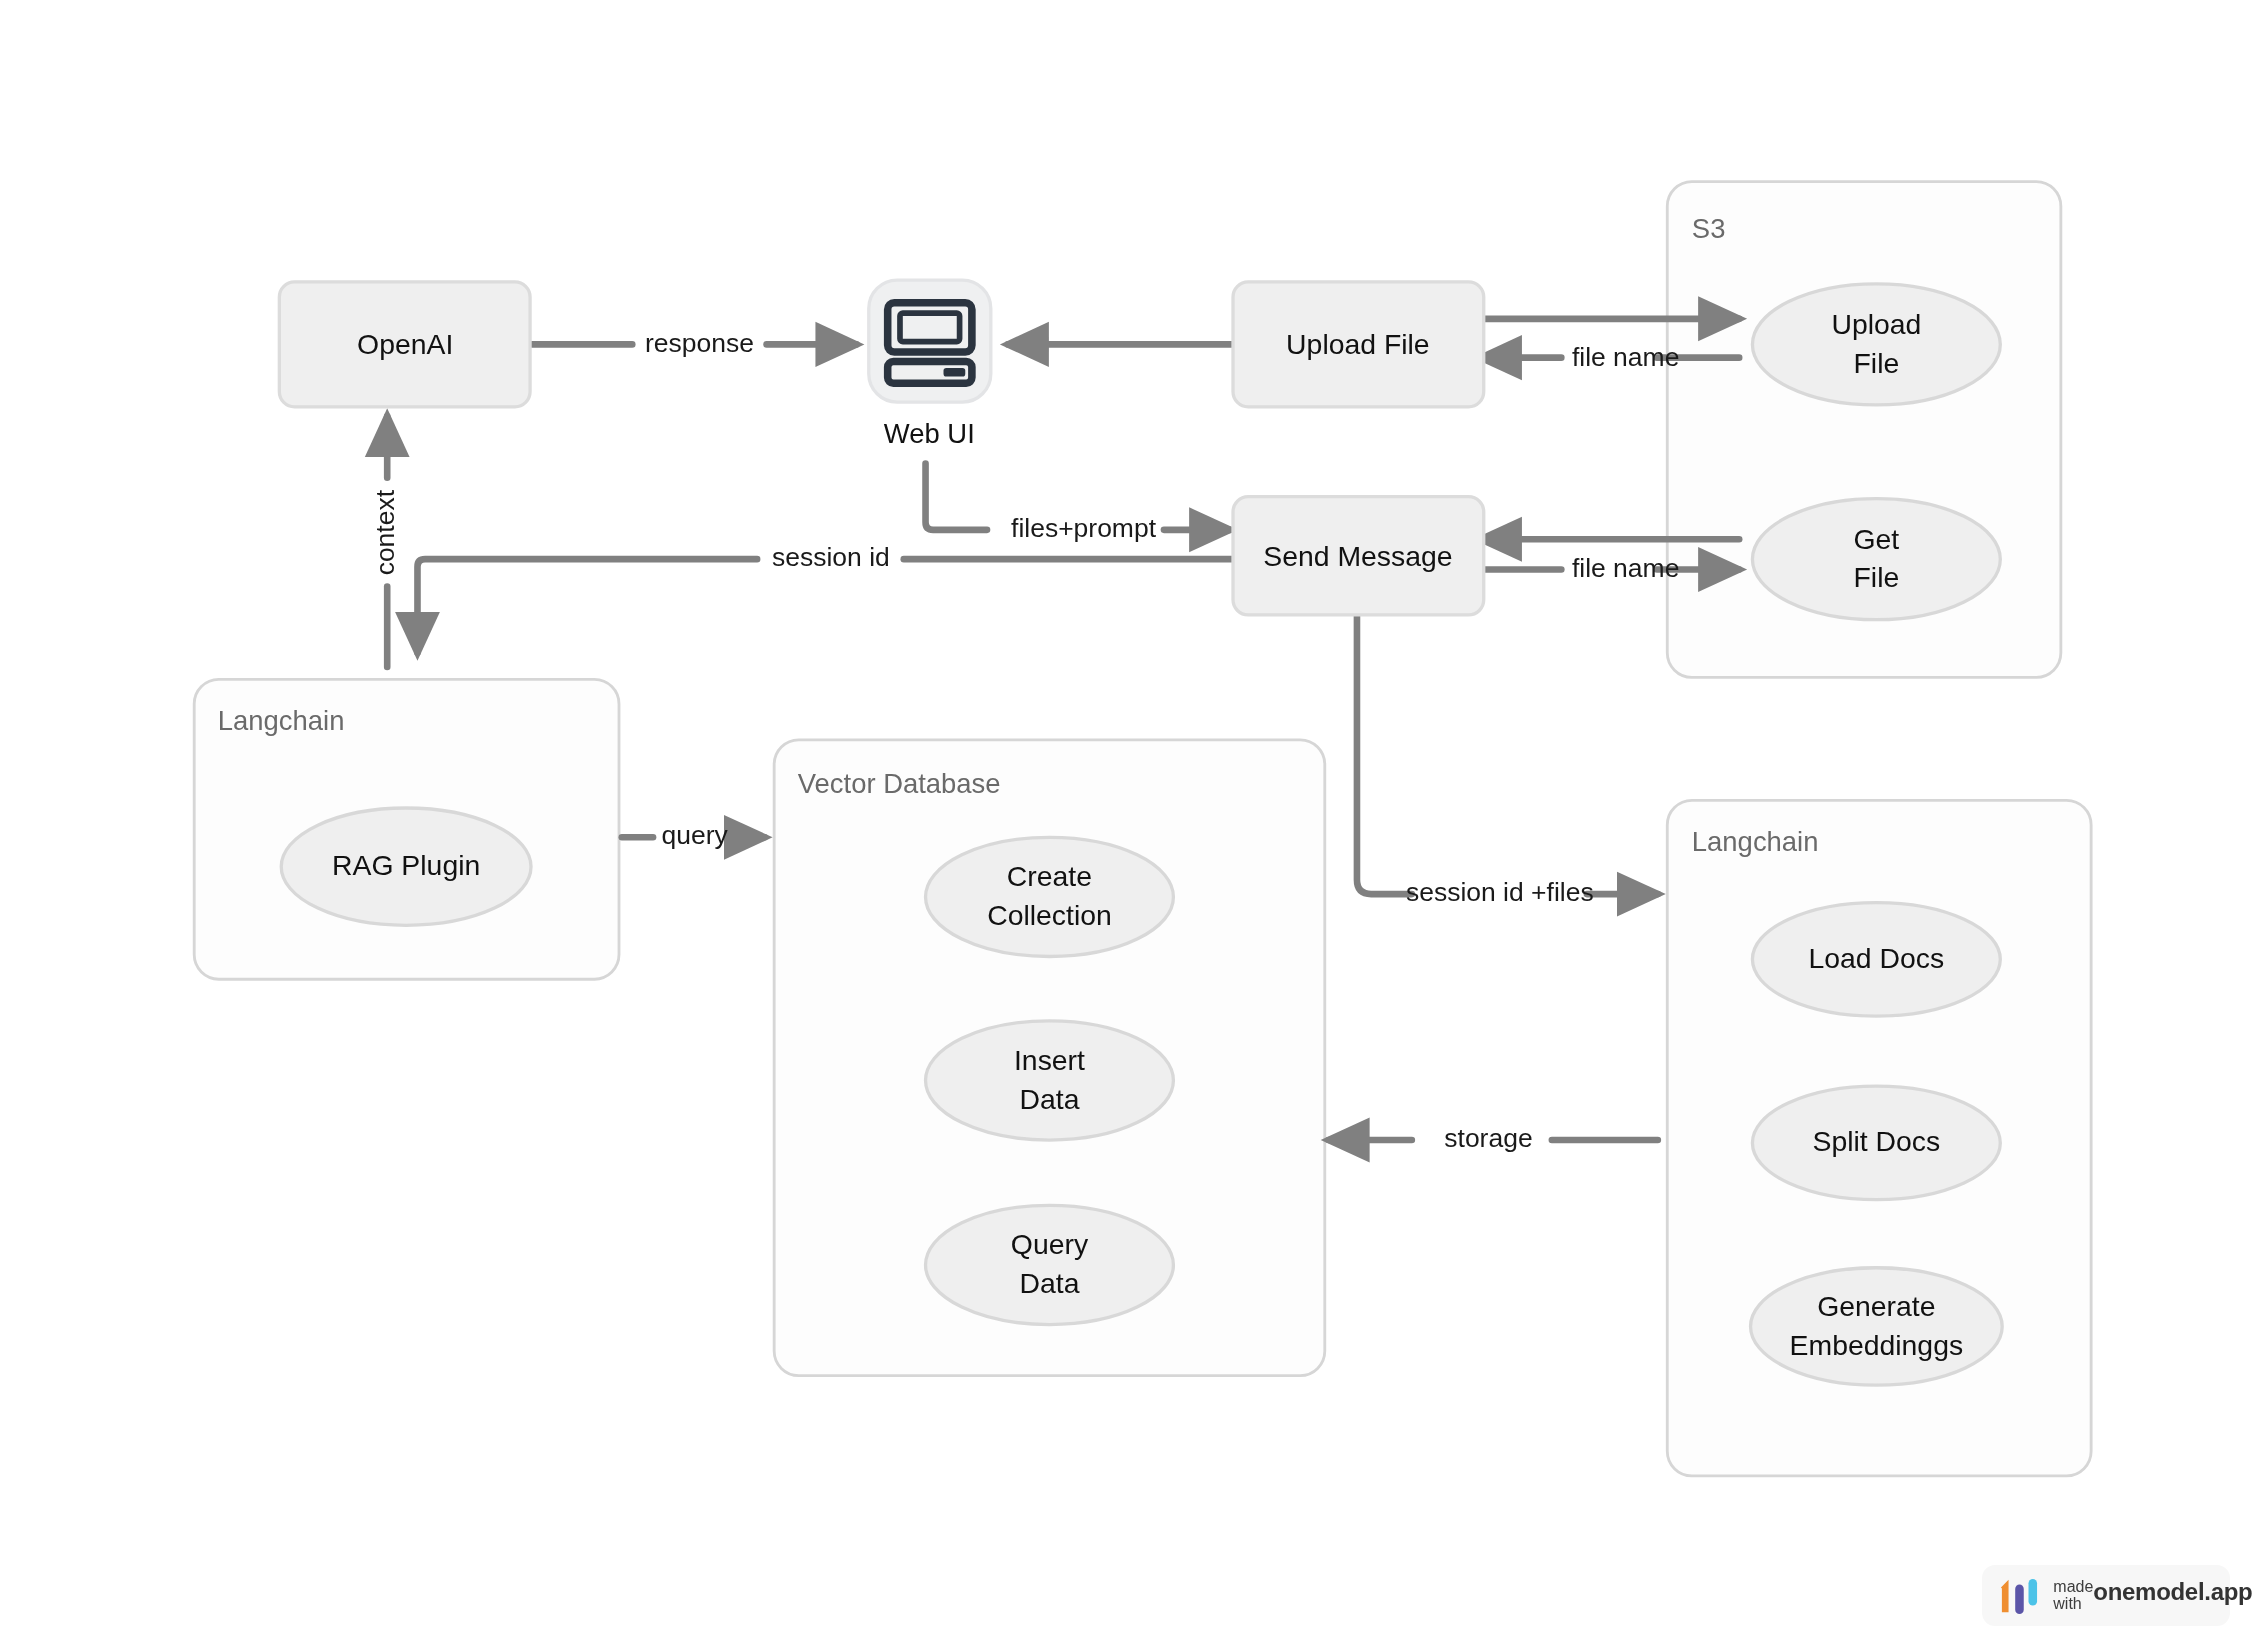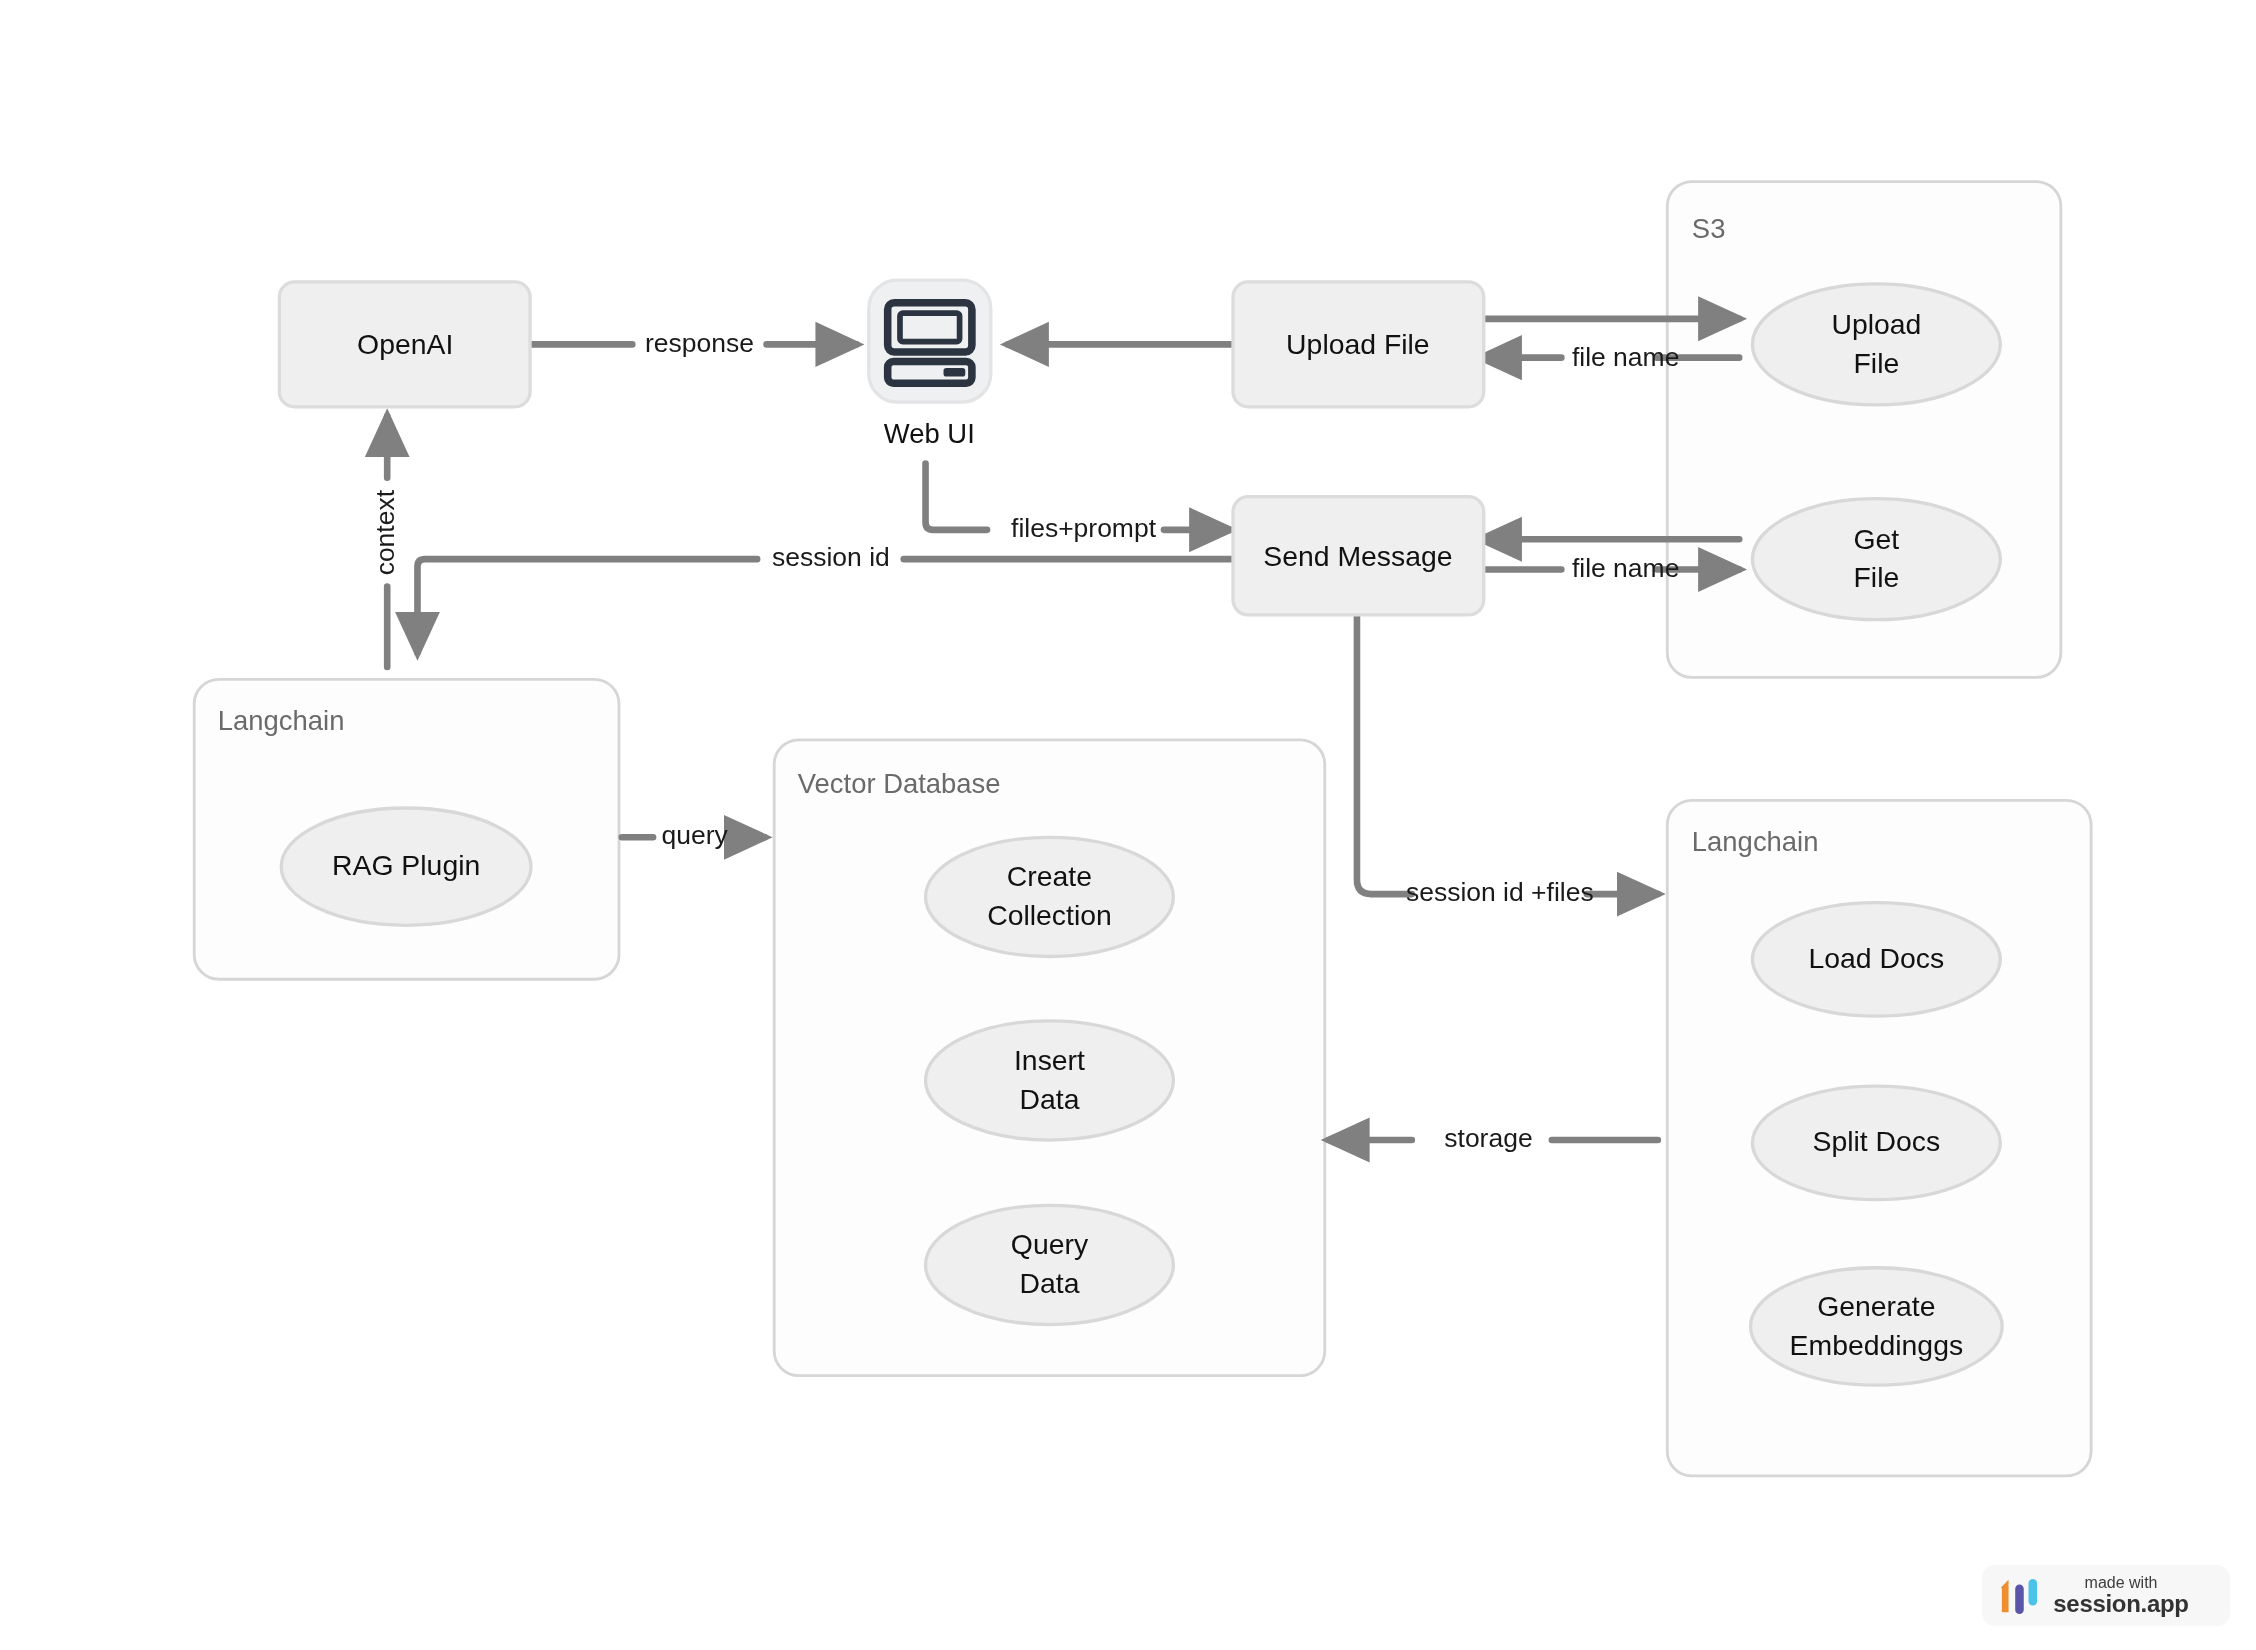--- a/index.html
+++ b/index.html
@@ -91,23 +91,22 @@
     gap: 12.3px;
   }
   #wm-logo {
     display: flex;
     align-items: flex-end;
     gap: 3.8px;
     height: 38px;
   }
   #wm-text {
     display: flex;
-    flex-direction: column;
+    flex-direction: row;
     line-height: 1.05;
-    text-align: center;
   }
   #wm-made {
     font-size: 16px;
     color: #3d3d3d;
     font-family: "Liberation Sans", sans-serif;
   }
   #wm-brand {
     font-size: 24px;
     font-weight: bold;
     color: #333333;
@@ -292,16 +291,16 @@
 <div id="watermark">
   <div id="wm-logo">
     <svg width="44" height="38" viewBox="0 0 46 40">
       <path d="M4 11 L12 3 L12 37 L5 37 L5 12 Z" fill="#ef8e30"></path>
       <rect x="19" y="8" width="9" height="31" rx="4.5" fill="#5b55a8"></rect>
       <rect x="33" y="2" width="9" height="28" rx="4.5" fill="#4cc3e8"></rect>
     </svg>
   </div>
   <div id="wm-text">
     <span id="wm-made">made with</span>
-    <span id="wm-brand">session.app</span>
+    <span id="wm-brand">onemodel.app</span>
   </div>
 </div>
 
 
 </body></html>

